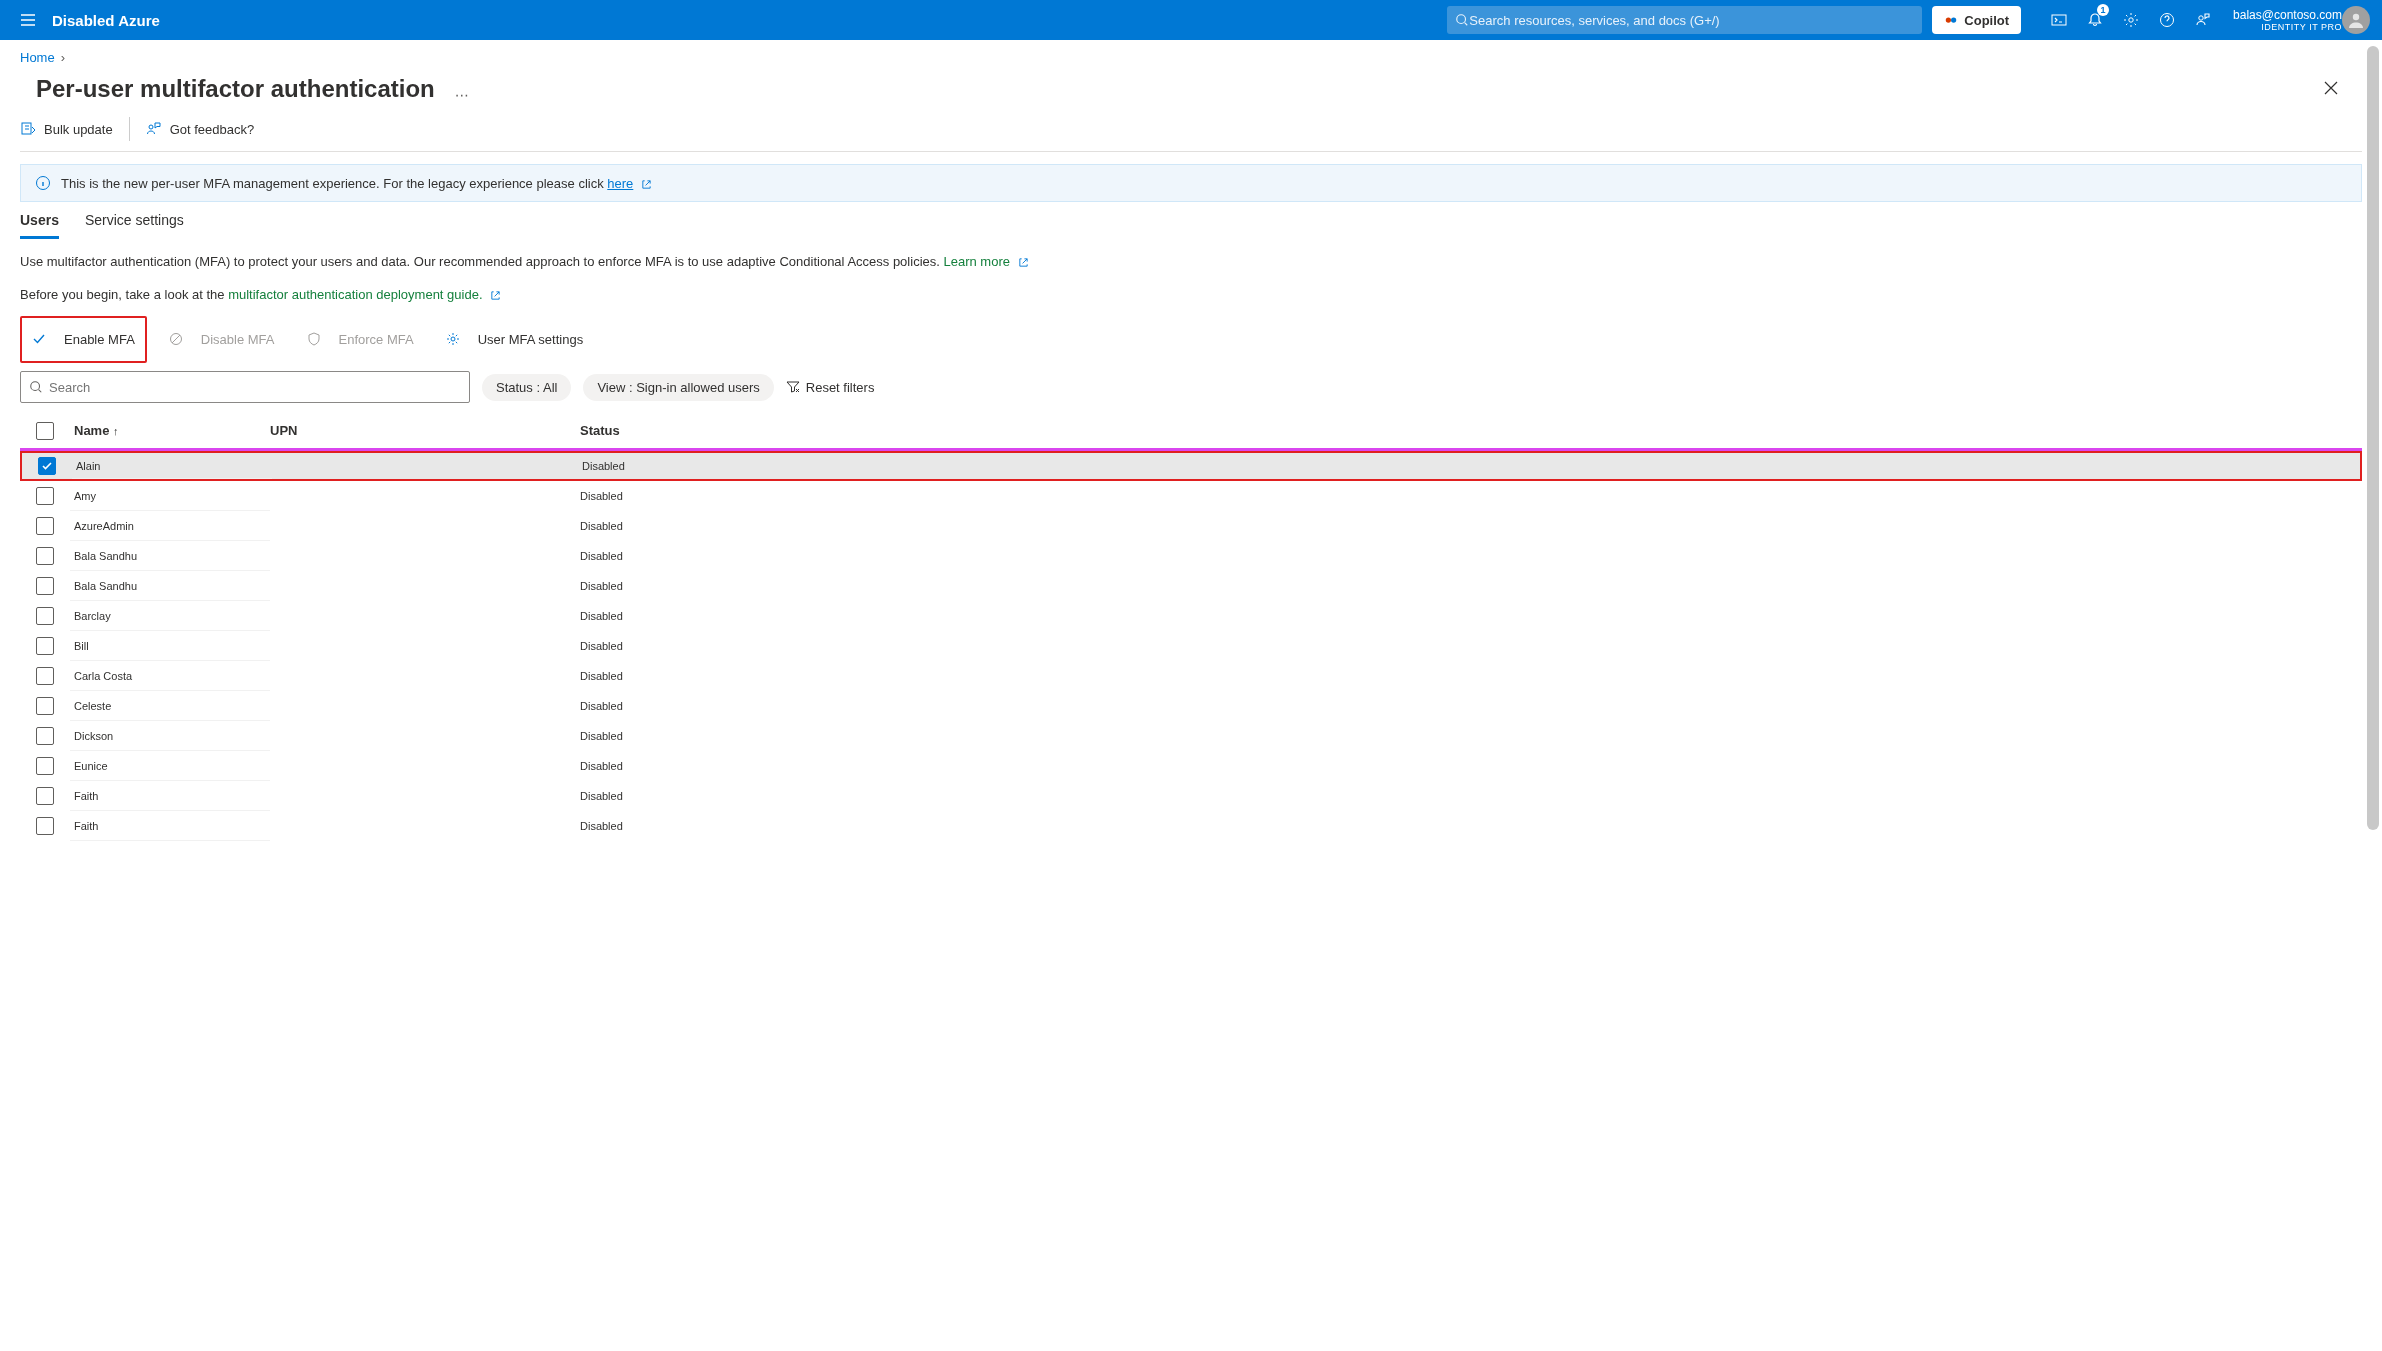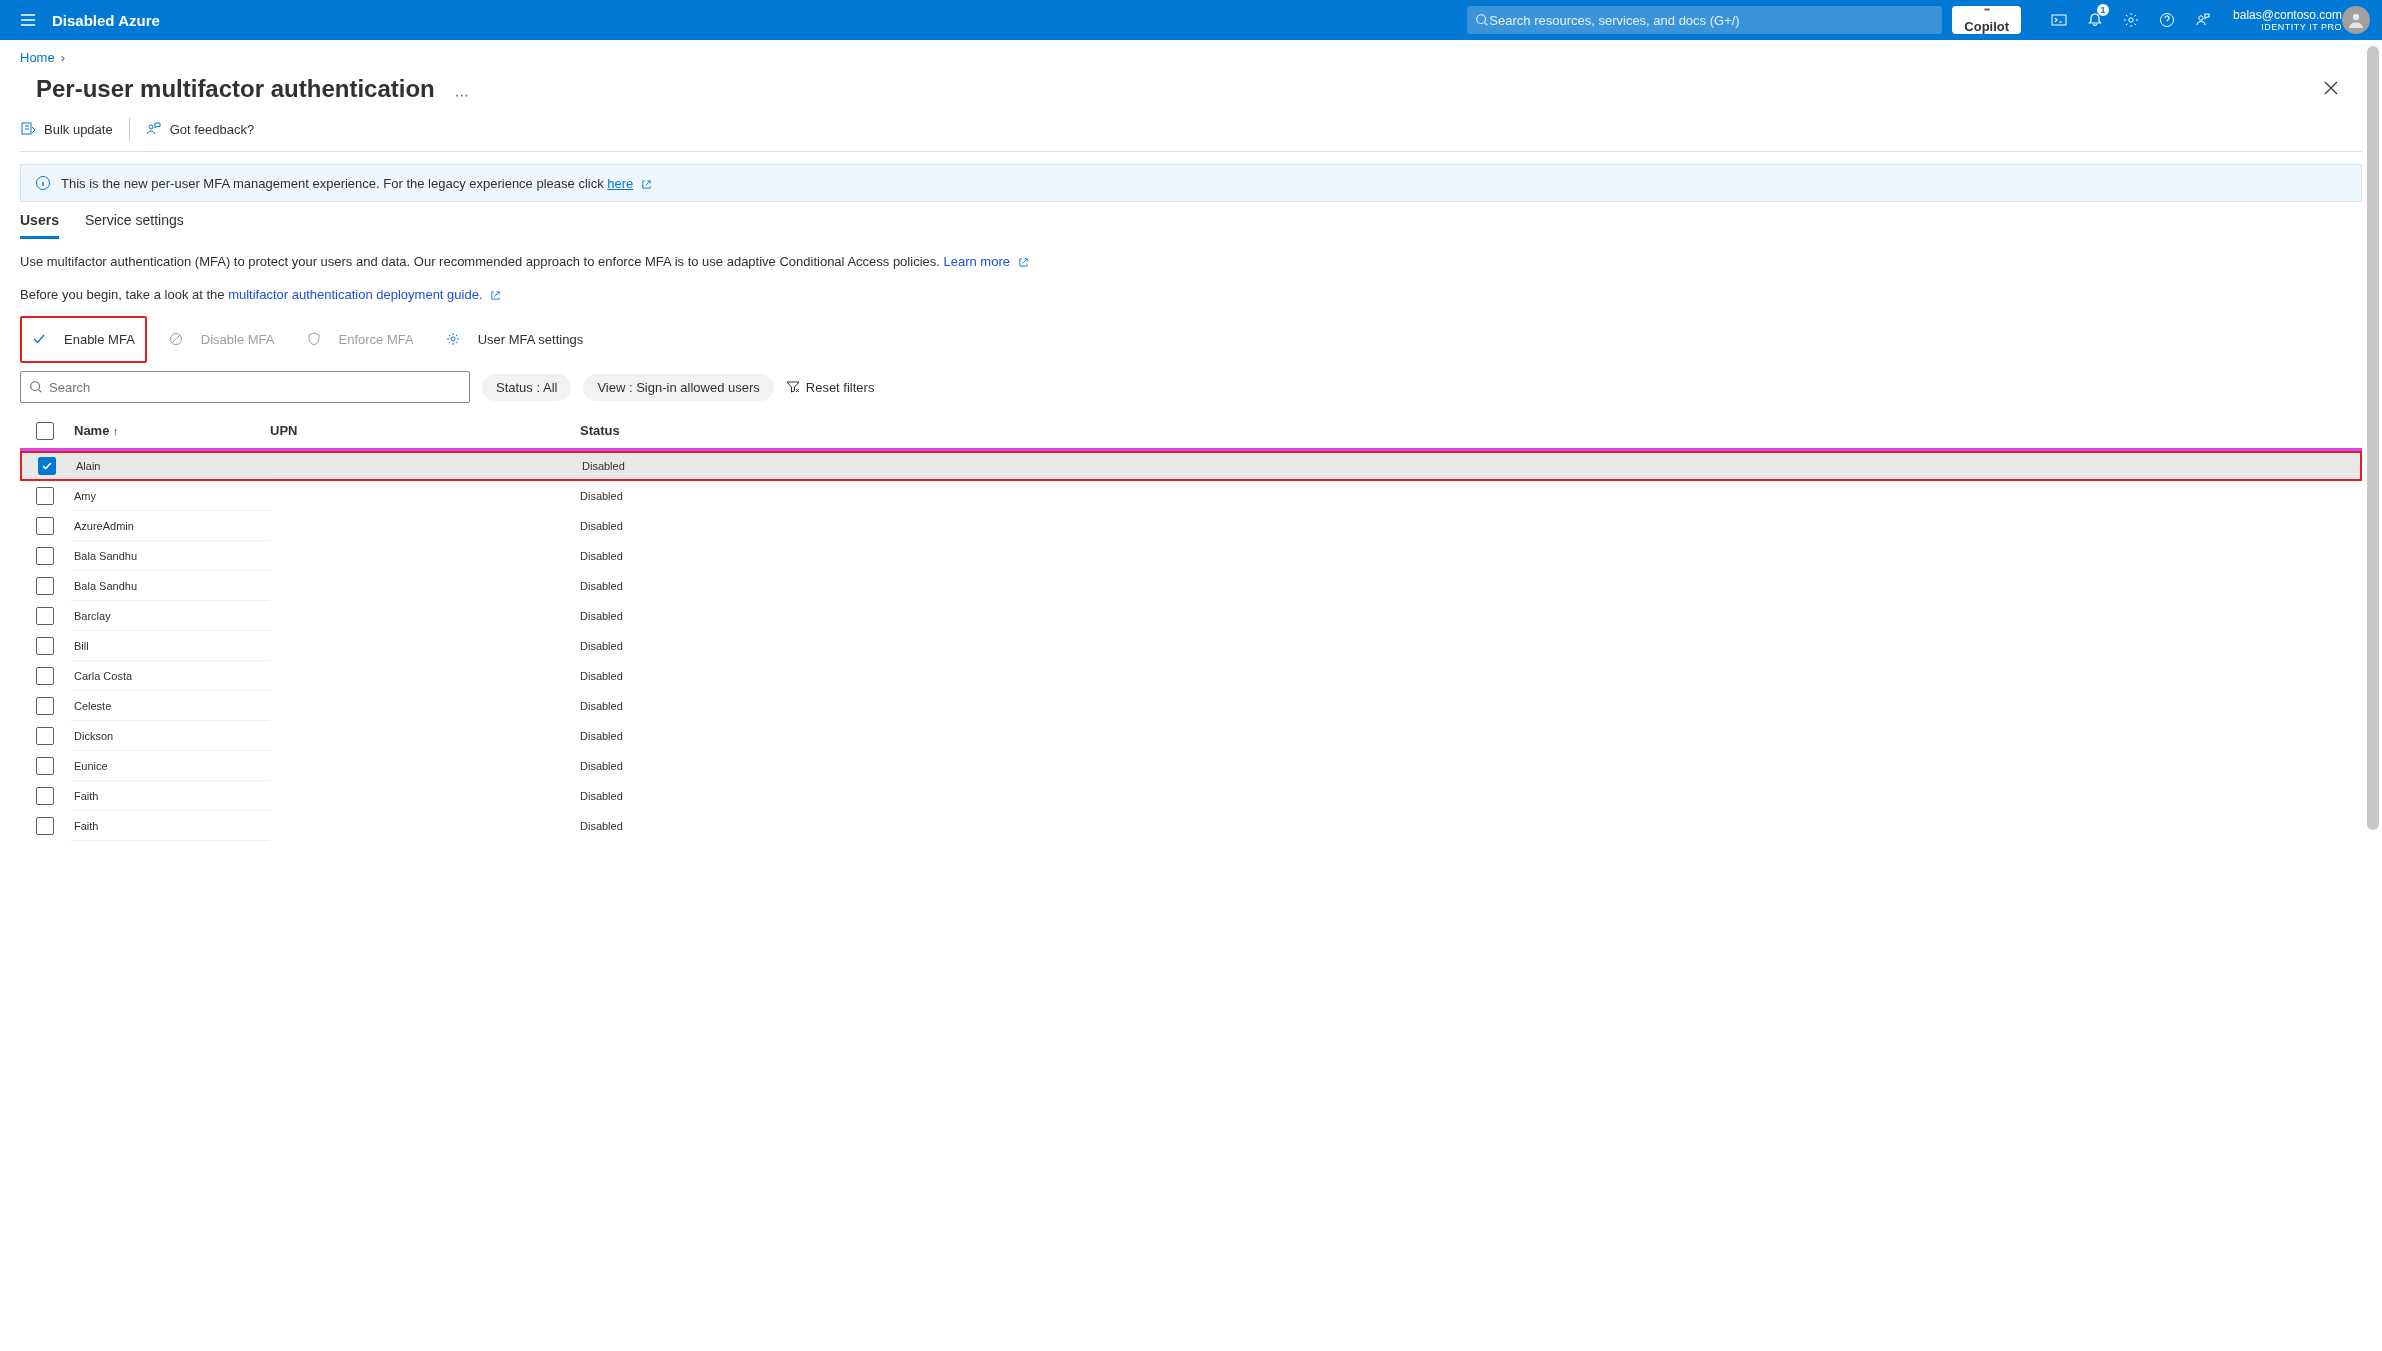--- a/index.html
+++ b/index.html
@@ -6,21 +6,21 @@
 body { font-family: "Segoe UI", Arial, sans-serif; font-size: 13px; color: #323130; background: #fff; overflow: hidden; }
 
 
 .header { background: #0078d4; height: 40px; display: flex; align-items: center; color: #fff; padding: 0 12px; }
 .menu-btn { width: 32px; height: 32px; display: flex; align-items: center; justify-content: center; cursor: pointer; }
 .brand { font-size: 15px; font-weight: 600; margin-left: 8px; }
 .header-spacer { flex: 1; }
 .search-wrap { width: 475px; height: 28px; background: #3b94da; border-radius: 3px; display: flex; align-items: center; padding: 0 8px; margin-right: 10px; }
 .search-wrap input { flex: 1; background: transparent; border: none; outline: none; color: #fff; font-size: 13px; }
 .search-wrap input::placeholder { color: #e8f2fb; }
-.copilot-btn { background: #fff; border-radius: 4px; height: 28px; padding: 0 12px; display: flex; align-items: center; font-size: 13px; color: #323130; font-weight: 600; cursor: pointer; gap: 6px; margin-right: 20px; flex-direction: column; }
+.copilot-btn { background: #fff; border-radius: 4px; height: 28px; padding: 0 12px; display: flex; align-items: center; font-size: 13px; color: #323130; font-weight: 600; cursor: pointer; gap: 6px; margin-right: 20px; }
 .hicon { width: 36px; height: 40px; display: flex; align-items: center; justify-content: center; cursor: pointer; position: relative; }
 .badge { position: absolute; top: 4px; right: 4px; background: #fff; color: #0078d4; border-radius: 8px; font-size: 9px; min-width: 12px; height: 12px; display: flex; align-items: center; justify-content: center; font-weight: 600; }
 .account { text-align: right; margin-left: 12px; }
 .account .email { font-size: 12px; }
 .account .role { font-size: 9px; letter-spacing: 0.5px; }
 .avatar { width: 28px; height: 28px; background: #a0a0a0; border-radius: 50%; display: flex; align-items: center; justify-content: center; }
 
 
 .breadcrumb { padding: 10px 20px 0; display: flex; align-items: center; font-size: 13px; }
 .breadcrumb a { color: #0078d4; text-decoration: none; }
@@ -43,21 +43,21 @@
 .info-banner { margin: 12px 20px 0; background: #eff6fc; border: 1px solid #d0e7f8; padding: 10px 14px; display: flex; align-items: center; font-size: 13px; color: #323130; gap: 10px; }
 .info-banner a { color: #0078d4; text-decoration: underline; }
 
 
 .tabs { display: flex; gap: 26px; padding: 10px 20px 0; border-bottom: 1px solid transparent; }
 .tab { padding-bottom: 8px; font-size: 14px; cursor: pointer; border-bottom: 3px solid transparent; }
 .tab.active { border-bottom-color: #0078d4; font-weight: 600; }
 
 
 .text-block { padding: 14px 20px 0; font-size: 13px; color: #323130; }
-.text-block a { color: #1d4ed8; text-decoration: none; }
+.text-block a { color: #15803d; text-decoration: none; }
 
 
 .actions-row { display: flex; align-items: center; gap: 12px; padding: 14px 20px 8px; }
 .action-btn { display: flex; align-items: flex-start; gap: 18px; font-size: 13px; padding: 14px 10px; cursor: pointer; }
 .action-btn.disabled { color: #a19f9d; }
 .hl-red { border: 2px solid #e02020; border-radius: 2px; }
 
 
 .filter-row { display: flex; align-items: center; gap: 12px; padding: 0 20px 10px; }
 .tbl-search { width: 450px; height: 32px; border: 1px solid #8a8886; border-radius: 2px; display: flex; align-items: center; padding: 0 8px; gap: 6px; }

